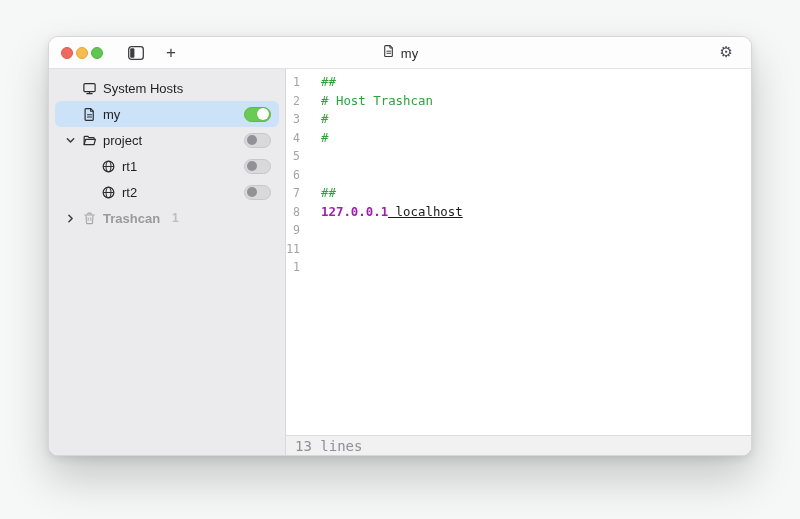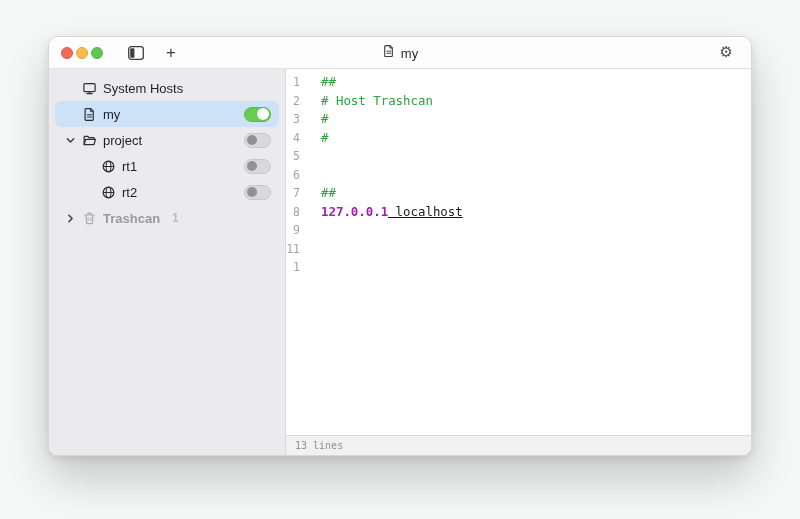--- a/index.html
+++ b/index.html
@@ -132,21 +132,21 @@
   .seg-ip { color: #a21caf; font-weight: bold; }
   .seg-plain { color: #1b1b1d; text-decoration: underline; }
   .statusbar {
     position: absolute; left: 0; right: 0; bottom: 0;
     height: 20px;
     background: #f1f1f2;
     border-top: 1px solid #dcdcde;
     display: flex; align-items: center;
     padding-left: 9px;
     font-family: "DejaVu Sans Mono", monospace;
-    font-size: 10px;
+    font-size: 14px;
     color: #909094;
   }
 </style>
 </head>
 <body>
 
 <div class="window">
 
   <div class="titlebar">
     <div class="traffic">

